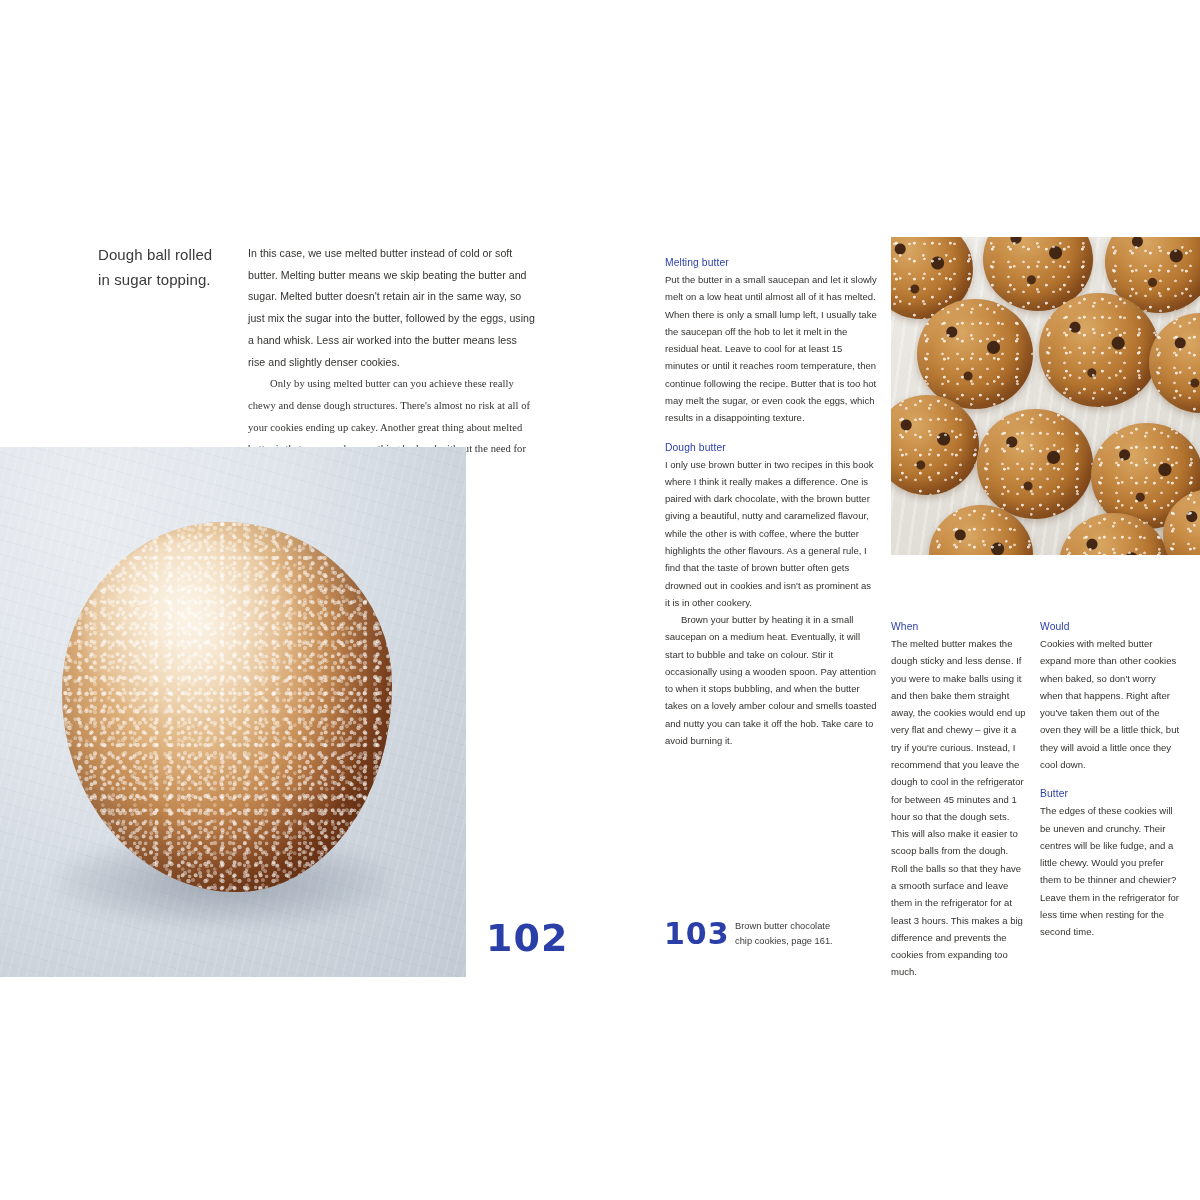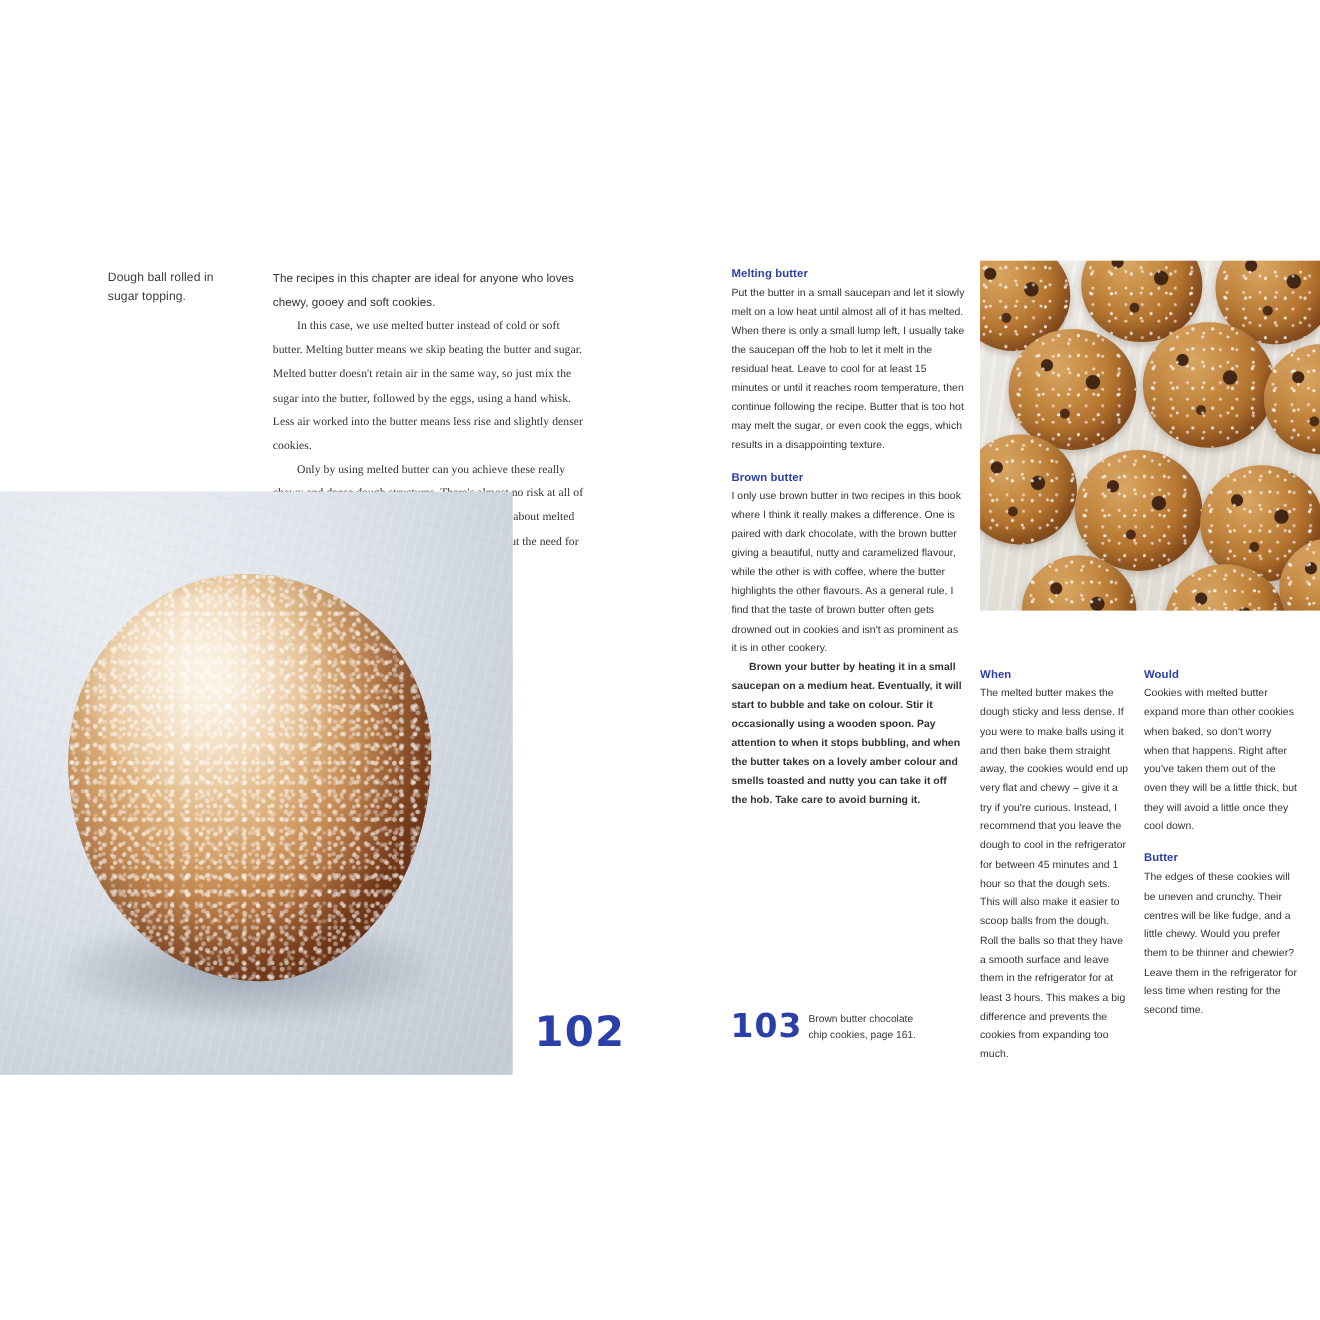--- a/index.html
+++ b/index.html
@@ -24,21 +24,21 @@
     background: #ffffff;
   }
 
   
 
   .caption-left {
     position: absolute;
     left: 98px;
     top: 243px;
     width: 120px;
-    font-size: 11px;
+    font-size: 15px;
     line-height: 1.65;
     color: #3a3a3a;
     letter-spacing: 0.1px;
   }
 
   .body-col-left {
     position: absolute;
     left: 248px;
     top: 243px;
     width: 288px;
@@ -161,33 +161,33 @@
   }
   .col-c {
     position: absolute;
     left: 1040px;
     top: 607px;
     width: 140px;
   }
 
   .head {
     font-size: 10.3px;
-    font-weight: 700;
+    font-weight: 400;
     color: #2b3fa8;
     letter-spacing: 0.1px;
-    margin: 1px 0 3px 0;
+    margin: 14px 0 3px 0;
   }
   .para {
     font-size: 9.5px;
     line-height: 1.82;
     color: #32322f;
     margin: 0;
     letter-spacing: 0.02px;
   }
-  .para + .para { text-indent: 16px; font-weight: bold; }
+  .para + .para { text-indent: 16px; }
   .block + .block { margin-top: 15px; }
 
   .photo-cookies {
     position: absolute;
     left: 891px;
     top: 237px;
     width: 309px;
     height: 318px;
     overflow: hidden;
     background: #e6e3de;
@@ -256,41 +256,40 @@
   }
 </style>
 </head>
 <body>
 
 <div class="spread">
 
   <div class="caption-left">Dough ball rolled in sugar topping.</div>
 
   <div class="body-col-left">
-    <p>The recipes in this chapter are ideal for anyone who loves chewy, gooey and soft cookies.</p>
     <p>In this case, we use melted butter instead of cold or soft butter. Melting butter means we skip beating the butter and sugar. Melted butter doesn't retain air in the same way, so just mix the sugar into the butter, followed by the eggs, using a hand whisk. Less air worked into the butter means less rise and slightly denser cookies.</p>
     <p>Only by using melted butter can you achieve these really chewy and dense dough structures. There's almost no risk at all of your cookies ending up cakey. Another great thing about melted butter is that you can do everything by hand without the need for any machines.</p>
   </div>
 
   <div class="photo-dough">
     <div class="paper"></div>
     <div class="shadow"></div>
     <div class="ball"></div>
     <div class="sugar-dust"></div>
   </div>
 
   <div class="folio-left">102</div>
 
   <div class="col-a">
     <div class="block">
       <h3 class="head">Melting butter</h3>
       <p class="para">Put the butter in a small saucepan and let it slowly melt on a low heat until almost all of it has melted. When there is only a small lump left, I usually take the saucepan off the hob to let it melt in the residual heat. Leave to cool for at least 15 minutes or until it reaches room temperature, then continue following the recipe. Butter that is too hot may melt the sugar, or even cook the eggs, which results in a disappointing texture.</p>
     </div>
     <div class="block">
-      <h3 class="head">Brown butter</h3>
+      <h3 class="head">Dough butter</h3>
       <p class="para">I only use brown butter in two recipes in this book where I think it really makes a difference. One is paired with dark chocolate, with the brown butter giving a beautiful, nutty and caramelized flavour, while the other is with coffee, where the butter highlights the other flavours. As a general rule, I find that the taste of brown butter often gets drowned out in cookies and isn't as prominent as it is in other cookery.</p>
       <p class="para">Brown your butter by heating it in a small saucepan on a medium heat. Eventually, it will start to bubble and take on colour. Stir it occasionally using a wooden spoon. Pay attention to when it stops bubbling, and when the butter takes on a lovely amber colour and smells toasted and nutty you can take it off the hob. Take care to avoid burning it.</p>
     </div>
   </div>
 
   <div class="col-b">
     <div class="block">
       <h3 class="head">When</h3>
       <p class="para">The melted butter makes the dough sticky and less dense. If you were to make balls using it and then bake them straight away, the cookies would end up very flat and chewy – give it a try if you're curious. Instead, I recommend that you leave the dough to cool in the refrigerator for between 45 minutes and 1 hour so that the dough sets. This will also make it easier to scoop balls from the dough. Roll the balls so that they have a smooth surface and leave them in the refrigerator for at least 3 hours. This makes a big difference and prevents the cookies from expanding too much.</p>
     </div>

